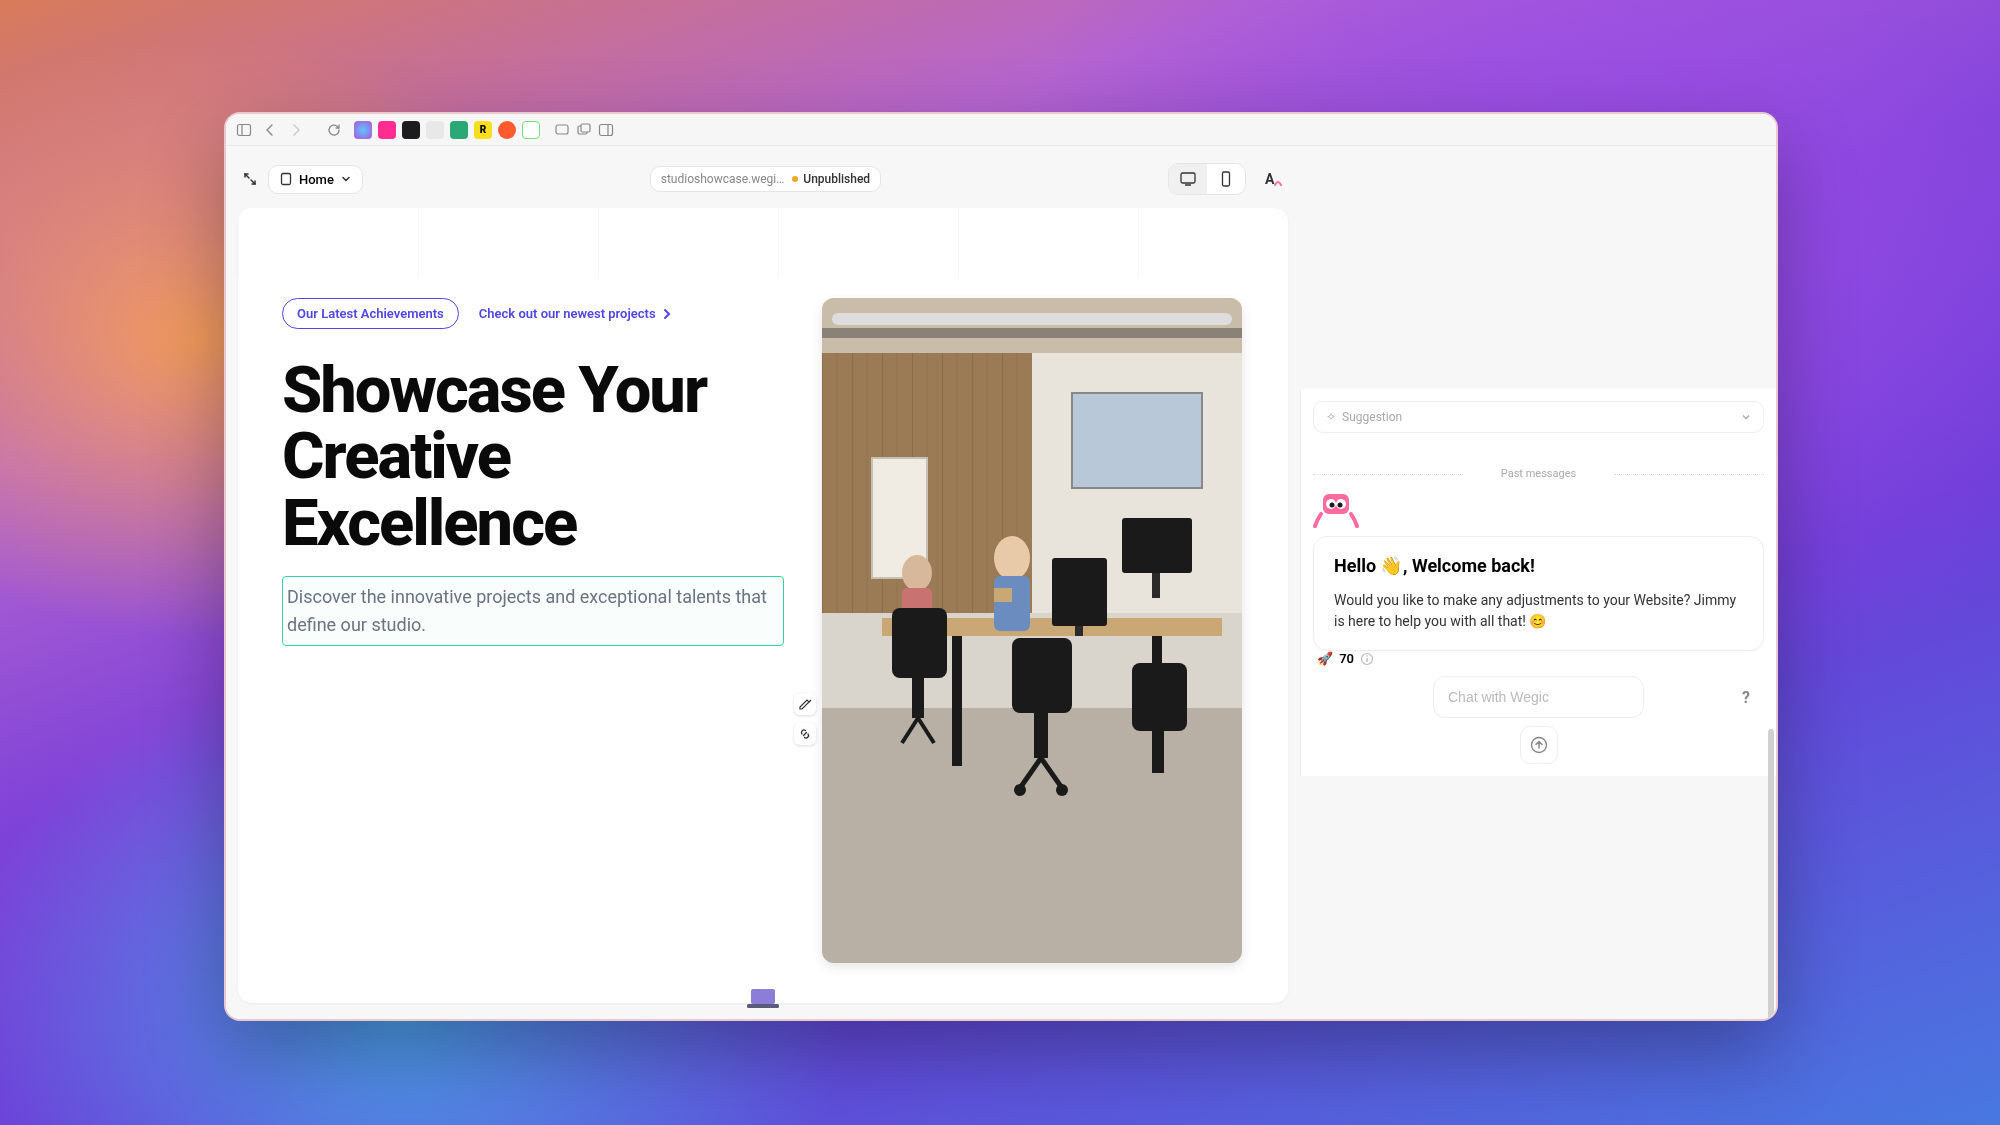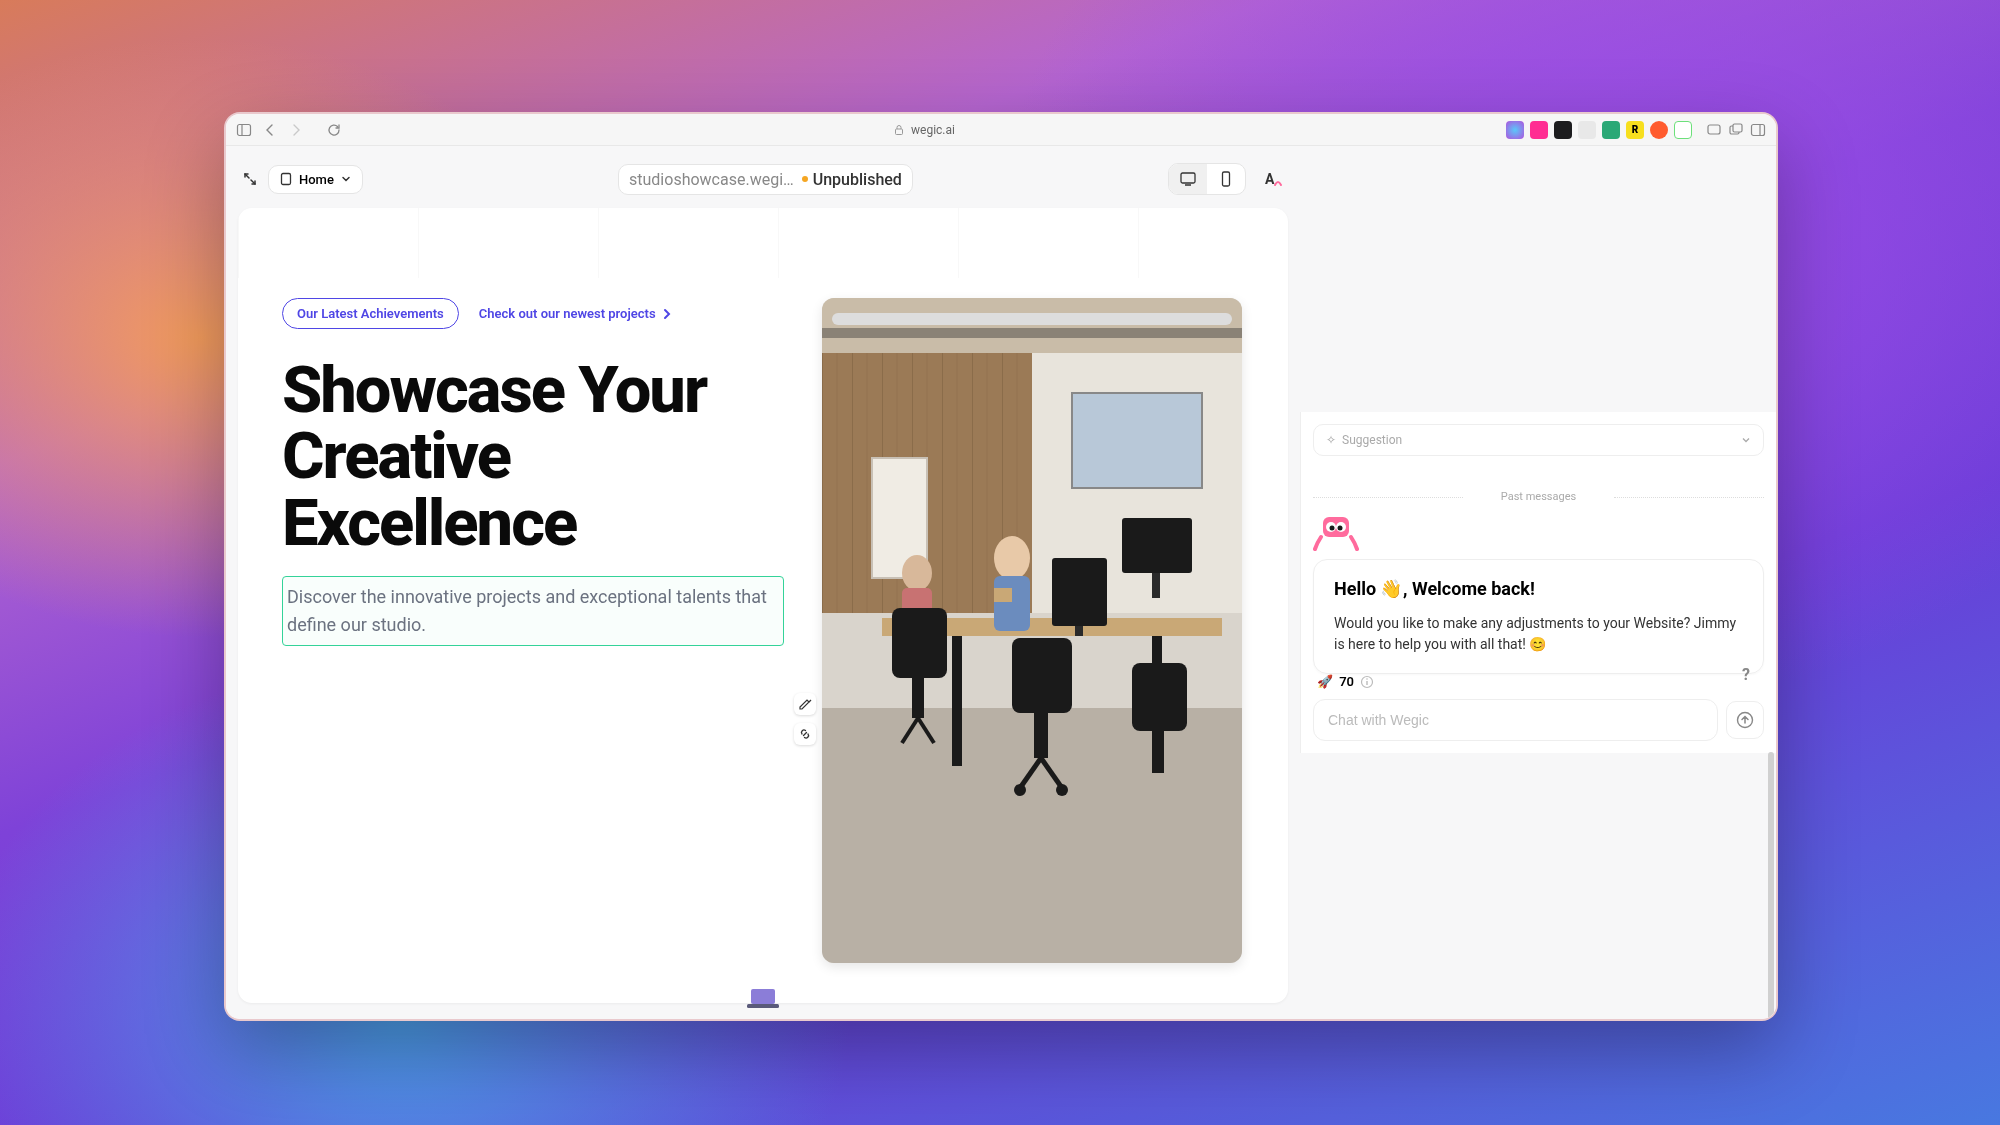--- a/index.html
+++ b/index.html
@@ -70,21 +70,21 @@
 .home-pill {
   display: flex; align-items: center; gap: 6px;
   background: #fff; border: 1px solid #e5e5e5;
   border-radius: 10px; padding: 6px 10px;
   font-size: 13px; font-weight: 500;
 }
 .url-pill {
   display: flex; align-items: center; gap: 8px;
   background: #fff; border: 1px solid #e5e5e5;
   border-radius: 10px; padding: 5px 10px;
-  font-size: 16px; color: #888;
+  font-size: 12px; color: #888;
   margin: 13px auto;
 }
 .url-pill .status { color: #333; font-weight: 500; display:flex; align-items:center; gap:5px; }
 .url-pill .dot-orange { width:6px; height:6px; background:#f5a623; border-radius:50%; }
 .device-group {
   display: flex; gap: 0;
   background: #fff; border: 1px solid #e5e5e5;
   border-radius: 10px; overflow: hidden;
 }
 .device-btn { padding: 6px 10px; display:flex; align-items:center; }
@@ -236,21 +236,21 @@
 .chat-footer {
   margin-top: auto;
 }
 .credits {
   display: flex; align-items: center; gap: 6px;
   font-size: 13px; font-weight: 600;
   margin-bottom: 10px;
   padding-left: 4px;
 }
 .chat-input-row {
-  display: flex; gap: 8px; align-items: center;
+  display: flex; gap: 8px; align-items: center; flex-direction: column;
 }
 .chat-input {
   flex: 1;
   border: 1px solid #eee;
   border-radius: 12px;
   padding: 12px 14px;
   font-size: 14px;
   color: #333;
 }
 .chat-input::placeholder { color: #bbb; }
@@ -303,29 +303,20 @@
       <span class="bicon" style="opacity:0.4">
         <svg width="14" height="14" viewBox="0 0 14 14">
             <path d="M5 2 L10 7 L5 12" fill="none" stroke="#888" stroke-width="1.4" stroke-linecap="round"></path>
           </svg>
       </span>
       <span class="bicon" style="margin-left:12px">
         <svg width="14" height="14" viewBox="0 0 14 14">
             <path d="M12 7 A5 5 0 1 1 10.5 3.5 M12 2 L12 5 L9 5" fill="none" stroke="#888" stroke-width="1.3" stroke-linecap="round"></path>
           </svg>
       </span>
-    </div>
-    <div class="browser-center">
-      <span>
-        <svg width="12" height="12" viewBox="0 0 12 12">
-            <rect x="2.5" y="5" width="7" height="5.5" rx="1" fill="none" stroke="#999" stroke-width="1"></rect>
-            <path d="M4 5 V3.5 a2 2 0 0 1 4 0 V5" fill="none" stroke="#999" stroke-width="1"></path>
-          </svg>
-      </span>
-      <span>wegic.ai</span>
     </div>
     <div class="browser-right">
       <div class="ext-icon" style="background:radial-gradient(circle,#5ac8fa,#af52de)"></div>
       <div class="ext-icon" style="background:#ff2d92"></div>
       <div class="ext-icon" style="background:#1c1c1e"></div>
       <div class="ext-icon" style="background:#e8e8e8"></div>
       <div class="ext-icon" style="background:#2aa876"></div>
       <div class="ext-icon" style="background:#f7df1e;font-size:10px;font-weight:900;display:flex;align-items:center;justify-content:center;color:#000">R</div>
       <div class="ext-icon" style="background:#ff5b2e;border-radius:50%"></div>
       <div class="ext-icon" style="background:#fff;border:1px solid #6ce07a"></div>

